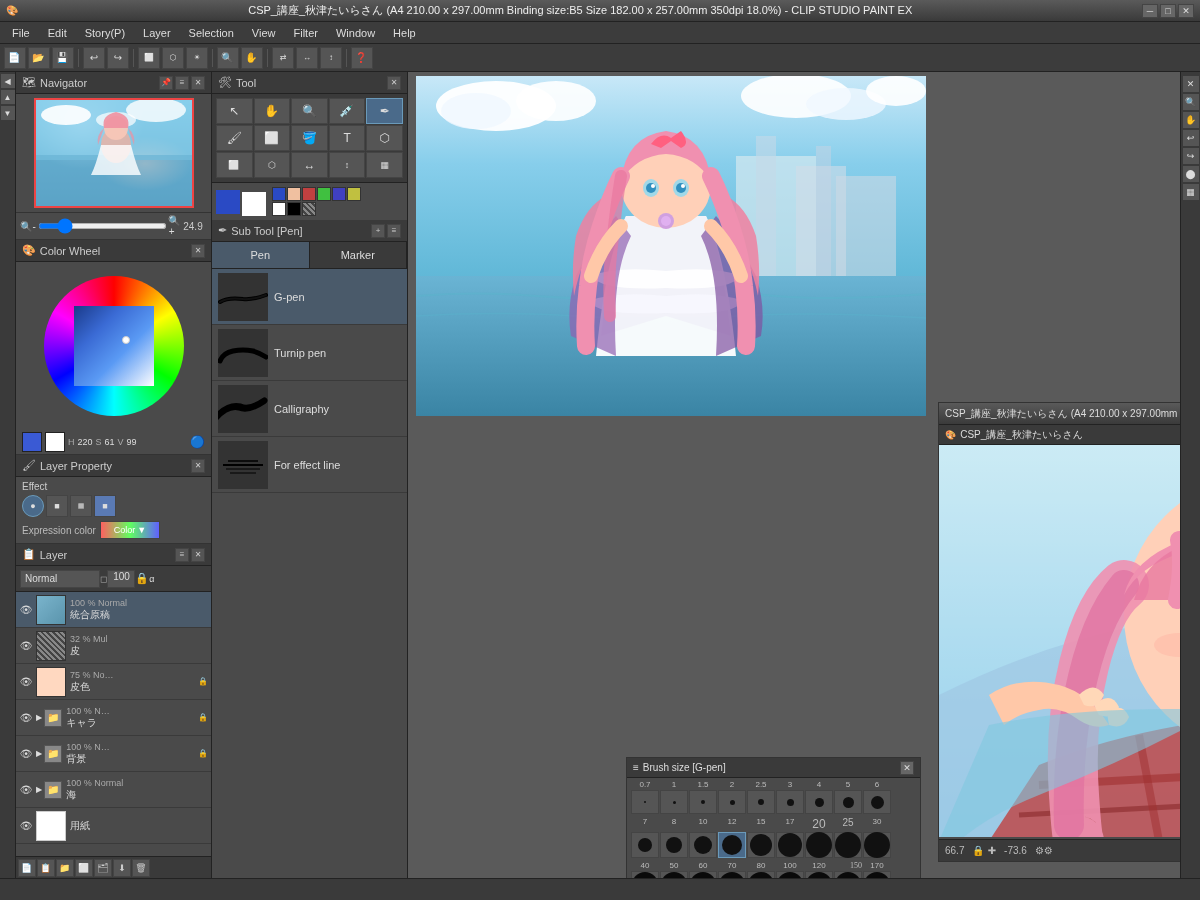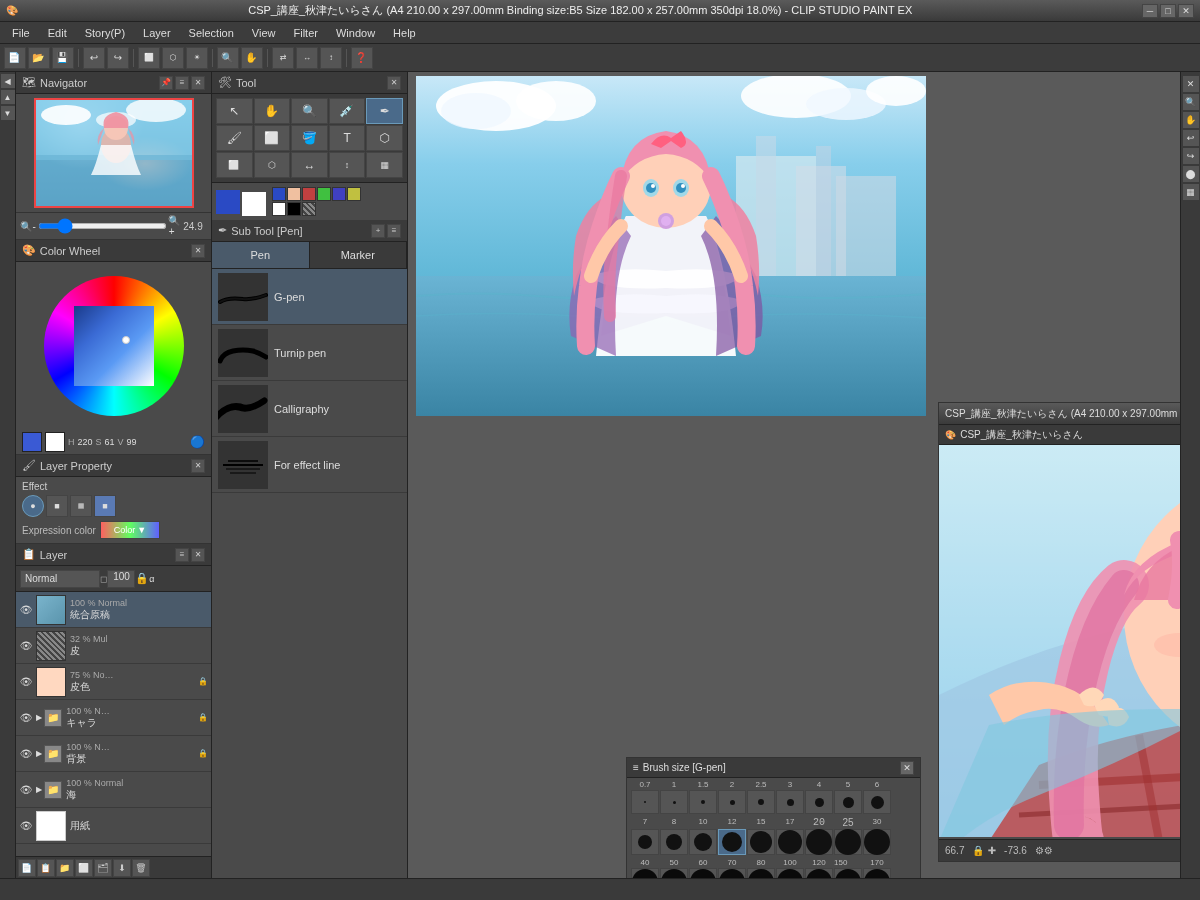--- a/index.html
+++ b/index.html
@@ -1112,21 +1112,21 @@
             </div>
         </div>
 
         <div style="display:flex;gap:1px;margin-bottom:1px;">
           <div style="width:28px;text-align:center;font-size:8px;color:#bbb;">7</div>
           <div style="width:28px;text-align:center;font-size:8px;color:#bbb;">8</div>
           <div style="width:28px;text-align:center;font-size:8px;color:#bbb;">10</div>
           <div style="width:28px;text-align:center;font-size:8px;color:#bbb;">12</div>
           <div style="width:28px;text-align:center;font-size:8px;color:#bbb;">15</div>
           <div style="width:28px;text-align:center;font-size:8px;color:#bbb;">17</div>
-          <div style="width:28px;text-align:center;font-size:10px;color:#bbb;font-family:Liberation Mono, monospace;">20</div>
+          <div style="width:28px;text-align:center;font-size:12px;color:#bbb;">20</div>
           <div style="width:28px;text-align:center;font-size:10px;color:#bbb;">25</div>
           <div style="width:28px;text-align:center;font-size:8px;color:#bbb;">30</div>
         </div>
 
         <div style="display:flex;gap:1px;align-items:center;margin-bottom:3px;">
           <div style="width:28px;height:26px;background:#555;border:1px solid #444;display:flex;align-items:center;justify-content:center;cursor:pointer;">
               <div style="width:14px;height:14px;background:#111;border-radius:50%;"></div>
             </div>
           <div style="width:28px;height:26px;background:#555;border:1px solid #444;display:flex;align-items:center;justify-content:center;cursor:pointer;">
               <div style="width:16px;height:16px;background:#111;border-radius:50%;"></div>
@@ -1155,21 +1155,21 @@
         </div>
 
         <div style="display:flex;gap:1px;margin-bottom:1px;">
           <div style="width:28px;text-align:center;font-size:8px;color:#bbb;">40</div>
           <div style="width:28px;text-align:center;font-size:8px;color:#bbb;">50</div>
           <div style="width:28px;text-align:center;font-size:8px;color:#bbb;">60</div>
           <div style="width:28px;text-align:center;font-size:8px;color:#bbb;">70</div>
           <div style="width:28px;text-align:center;font-size:8px;color:#bbb;">80</div>
           <div style="width:28px;text-align:center;font-size:8px;color:#bbb;">100</div>
           <div style="width:28px;text-align:center;font-size:8px;color:#bbb;">120</div>
-          <div style="width:28px;text-align:left;font-size:8px;color:#bbb;">150</div>
+          <div style="width:28px;text-align:right;font-size:8px;color:#bbb;font-family:Liberation Serif, serif;">150</div>
           <div style="width:28px;text-align:center;font-size:8px;color:#bbb;">170</div>
         </div>
 
         <div style="display:flex;gap:1px;align-items:center;margin-bottom:3px;">
           <div style="width:28px;height:28px;background:#555;border:1px solid #444;display:flex;align-items:center;justify-content:center;cursor:pointer;">
               <div style="width:26px;height:26px;background:#0a0a0a;border-radius:50%;"></div>
             </div>
           <div style="width:28px;height:28px;background:#555;border:1px solid #444;display:flex;align-items:center;justify-content:center;cursor:pointer;">
               <div style="width:26px;height:26px;background:#0a0a0a;border-radius:50%;"></div>
             </div>

